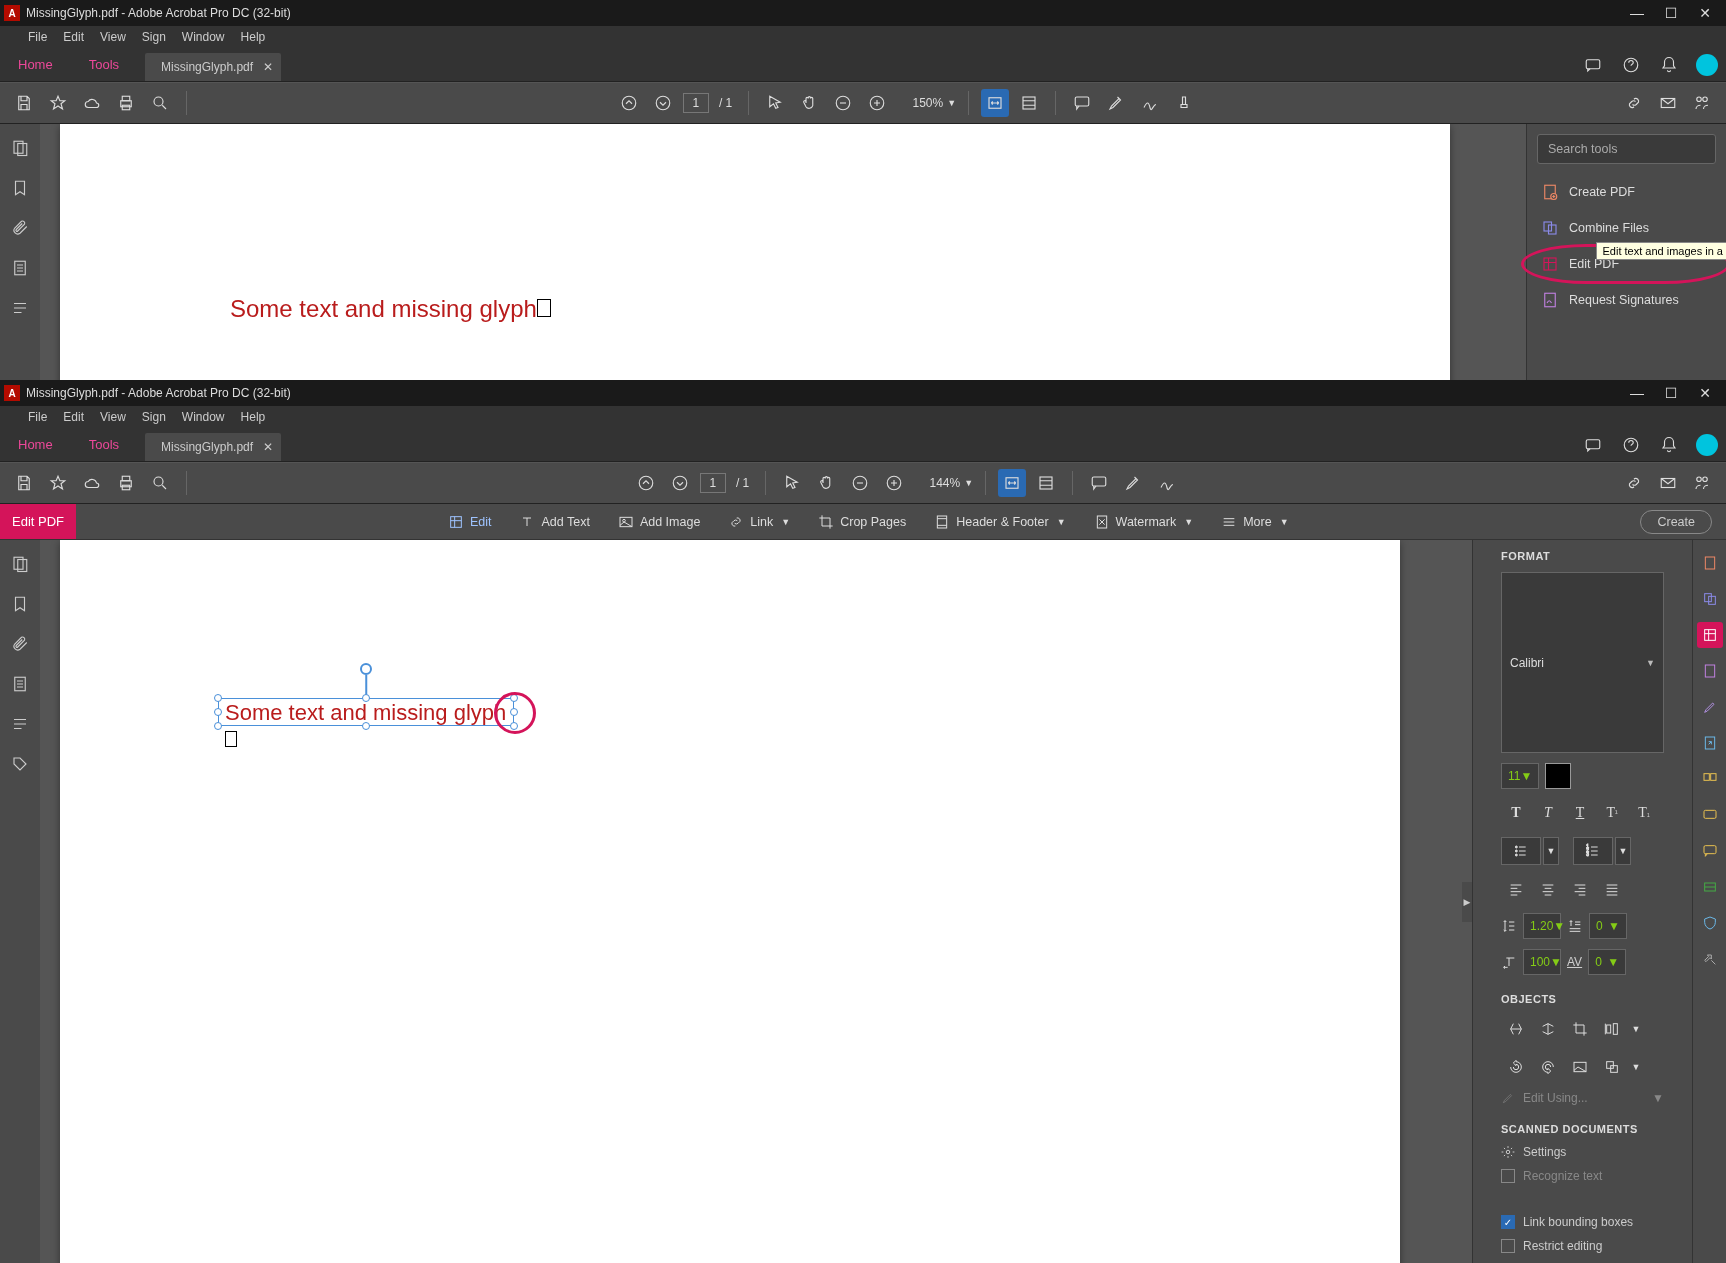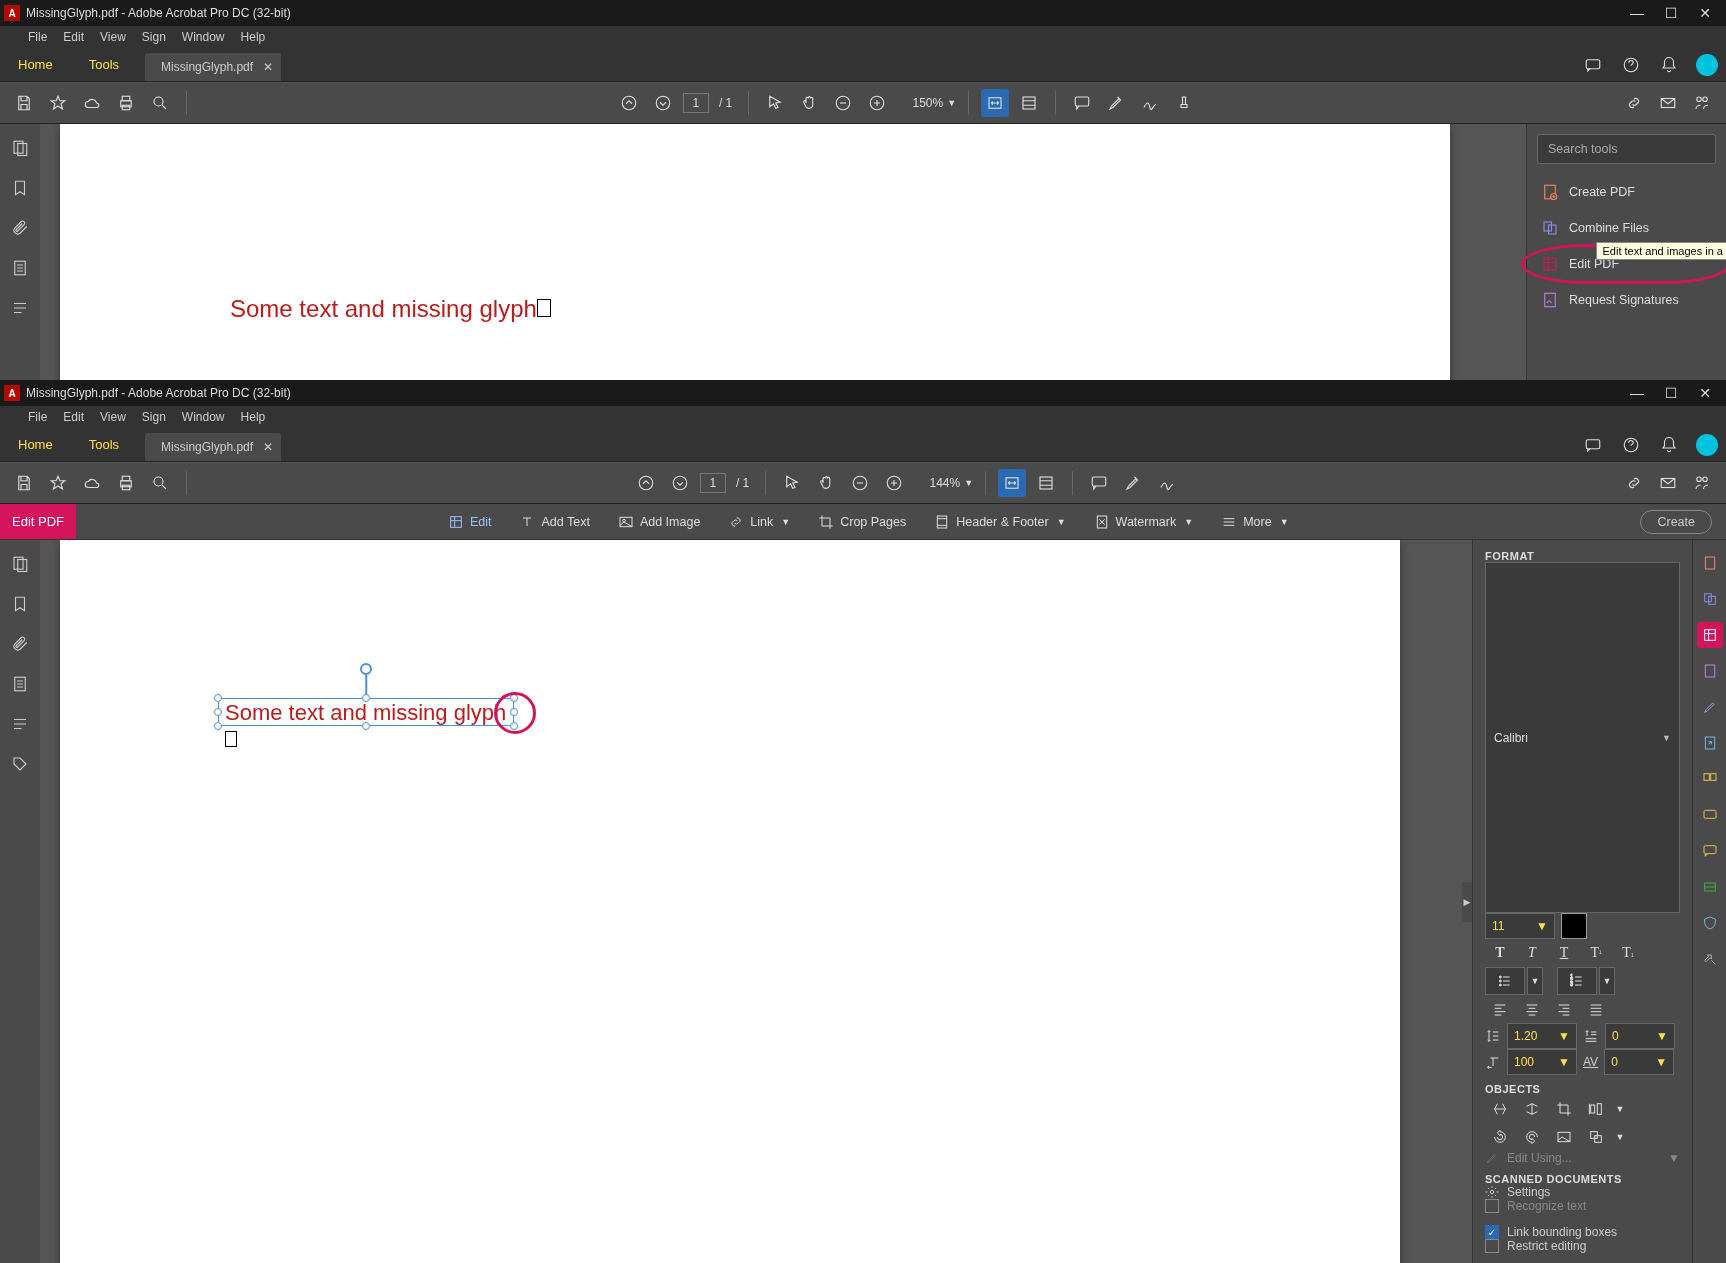--- a/index.html
+++ b/index.html
@@ -6,21 +6,21 @@
 body { background:#000; color:#ccc; font-size:12px; width:1726px; }
 .window { position:relative; background:#333; }
 .titlebar { height:26px; background:#1a1a1a; display:flex; align-items:center; padding:0 4px; color:#ddd; font-size:12px; }
 .titlebar .acro-icon { width:16px; height:16px; background:#b30b00; margin-right:6px; display:flex; align-items:center; justify-content:center; color:#fff; font-weight:bold; font-size:10px; }
 .titlebar .title-text { flex:1; }
 .winbtns { display:flex; }
 .winbtn { width:34px; height:26px; display:flex; align-items:center; justify-content:center; color:#ddd; font-size:14px; }
 .menubar { height:22px; background:#333; display:flex; align-items:center; padding:0 20px; font-size:12px; }
 .menubar > div { padding:2px 8px; cursor:pointer; }
 .tabbar { height:34px; background:#333; display:flex; align-items:center; position:relative; border-bottom:1px solid #222; }
-.tabbar .navbtn { padding:0 18px; color:#fde047; font-size:13px; height:100%; display:flex; align-items:center; cursor:pointer; }
+.tabbar .navbtn { padding:0 18px; color:#ec4899; font-size:13px; height:100%; display:flex; align-items:center; cursor:pointer; }
 .tabbar .doctab { background:#4a4a4a; height:28px; display:flex; align-items:center; padding:0 8px 0 16px; margin-left:8px; border-radius:2px 2px 0 0; font-size:12px; gap:10px; align-self:flex-end; }
 .tabbar .doctab .tabx { color:#ccc; font-size:12px; cursor:pointer; }
 .tabbar .right-icons { position:absolute; right:8px; display:flex; gap:16px; align-items:center; }
 .tabbar .right-icons .ic { width:22px; height:22px; display:flex; align-items:center; justify-content:center; color:#ddd; cursor:pointer; }
 .avatar { width:22px; height:22px; border-radius:50%; background:#00c4de; }
 .toolbar { height:42px; background:#4a4a4a; display:flex; align-items:center; padding:0 10px; gap:6px; border-top:1px solid #555; border-bottom:1px solid #222; color:#ddd; }
 .toolbar .sep { width:1px; height:24px; background:#666; margin:0 6px; }
 .tbtn { width:28px; height:28px; display:flex; align-items:center; justify-content:center; cursor:pointer; border-radius:3px; }
 .tbtn.active { background:#2a6ab3; }
 .tbtn svg, .ic svg { width:18px; height:18px; stroke:#ddd; fill:none; stroke-width:1.5; }
@@ -48,26 +48,26 @@
 .editbar .eact { display:flex; align-items:center; gap:6px; padding:0 12px; cursor:pointer; color:#ddd; }
 .editbar .eact.primary { color:#9ec3ff; }
 .editbar .eact svg { width:16px; height:16px; stroke:#ddd; fill:none; stroke-width:1.5; }
 .editbar .eact.primary svg { stroke:#9ec3ff; }
 .editbar .closebtn { margin-left:auto; margin-right:14px; border:1px solid #888; border-radius:14px; padding:4px 16px; cursor:pointer; }
 .sel-box { position:absolute; border:1.5px solid #4a90d9; }
 .sel-box .hnd { position:absolute; width:8px; height:8px; background:#fff; border:1.5px solid #4a90d9; border-radius:50%; }
 .sel-box .rot { position:absolute; width:12px; height:12px; background:#fff; border:2px solid #4a90d9; border-radius:50%; left:50%; top:-36px; transform:translateX(-50%); }
 .sel-box .rot::after { content:''; position:absolute; width:1.5px; height:22px; background:#4a90d9; left:50%; top:10px; transform:translateX(-50%); }
 .red-circle { position:absolute; border:3px solid #d4145a; border-radius:50%; pointer-events:none; }
-.format-pane { width:220px; background:#4a4a4a; border-left:1px solid #333; display:flex; flex-direction:column; padding:10px 12px; font-size:12px; }
+.format-pane { width:220px; background:#4a4a4a; border-left:1px solid #333; display:flex; flex-direction:column; padding:10px 28px; gap:10px; font-size:12px; }
 .format-pane h4 { font-size:11px; font-weight:600; color:#ddd; letter-spacing:0.5px; }
 .frow { display:flex; gap:6px; align-items:center; }
 .fselect { flex:1; background:#3a3a3a; border:1px solid #666; color:#ddd; padding:4px 8px; height:26px; display:flex; align-items:center; justify-content:space-between; cursor:pointer; }
 .fselect .chev { font-size:9px; color:#bbb; }
-.fnum { width:70px; background:#3a3a3a; border:1px solid #666; color:#fde047; height:26px; display:flex; align-items:center; justify-content:space-between; padding:0 6px; }
+.fnum { width:38px; background:#3a3a3a; border:1px solid #666; color:#84cc16; height:26px; display:flex; align-items:center; justify-content:space-between; padding:0 6px; }
 .swatch { width:26px; height:26px; background:#000; border:1px solid #999; }
 .fbtnrow { display:flex; gap:2px; }
 .fbtn { width:30px; height:28px; display:flex; align-items:center; justify-content:center; cursor:pointer; color:#ddd; font-size:14px; border:1px solid transparent; }
 .fbtn.box { border:1px solid #666; background:#3a3a3a; }
 .fbtn svg { width:16px; height:16px; stroke:#ddd; fill:none; stroke-width:1.5; }
 .fcheck { display:flex; align-items:center; gap:8px; cursor:pointer; }
 .fcheck .cb { width:14px; height:14px; border:1px solid #888; display:flex; align-items:center; justify-content:center; }
 .fcheck .cb.checked { background:#2a6ab3; border-color:#2a6ab3; }
 .fcheck .cb.checked::after { content:'✓'; color:#fff; font-size:10px; }
 .right-mini { width:34px; background:#4a4a4a; border-left:1px solid #333; display:flex; flex-direction:column; align-items:center; padding-top:10px; gap:10px; }

